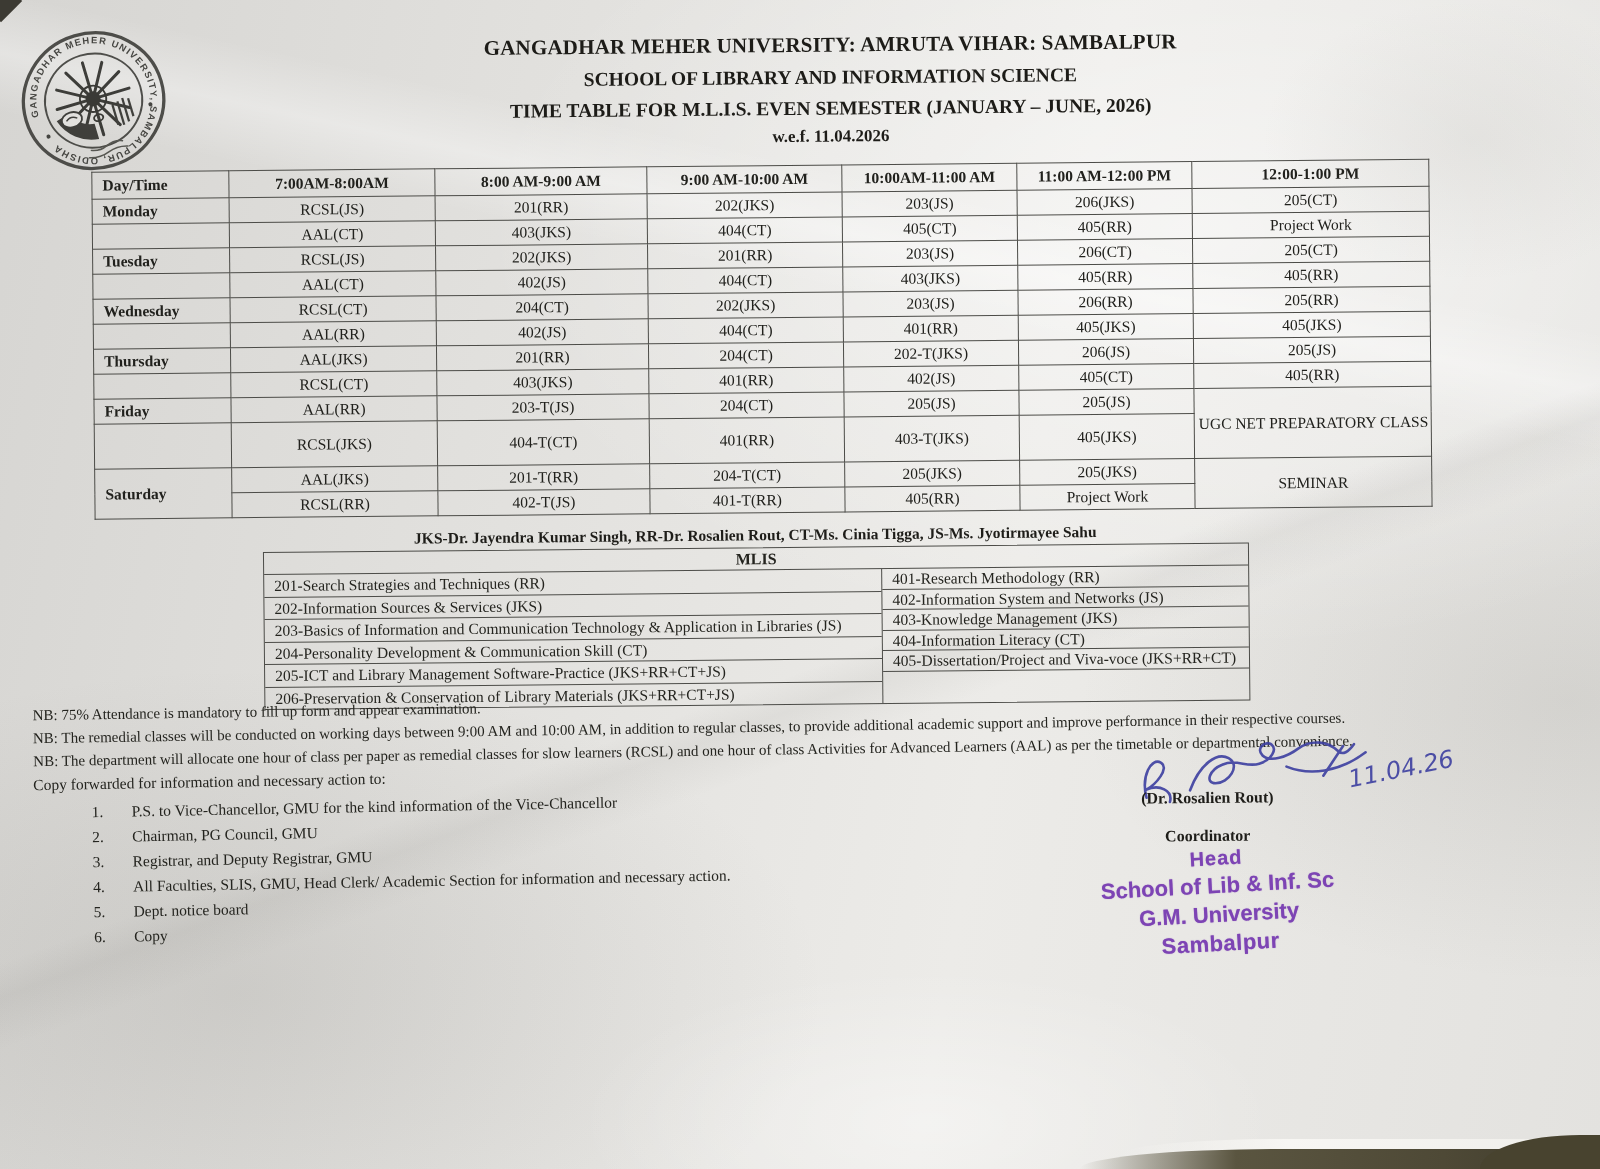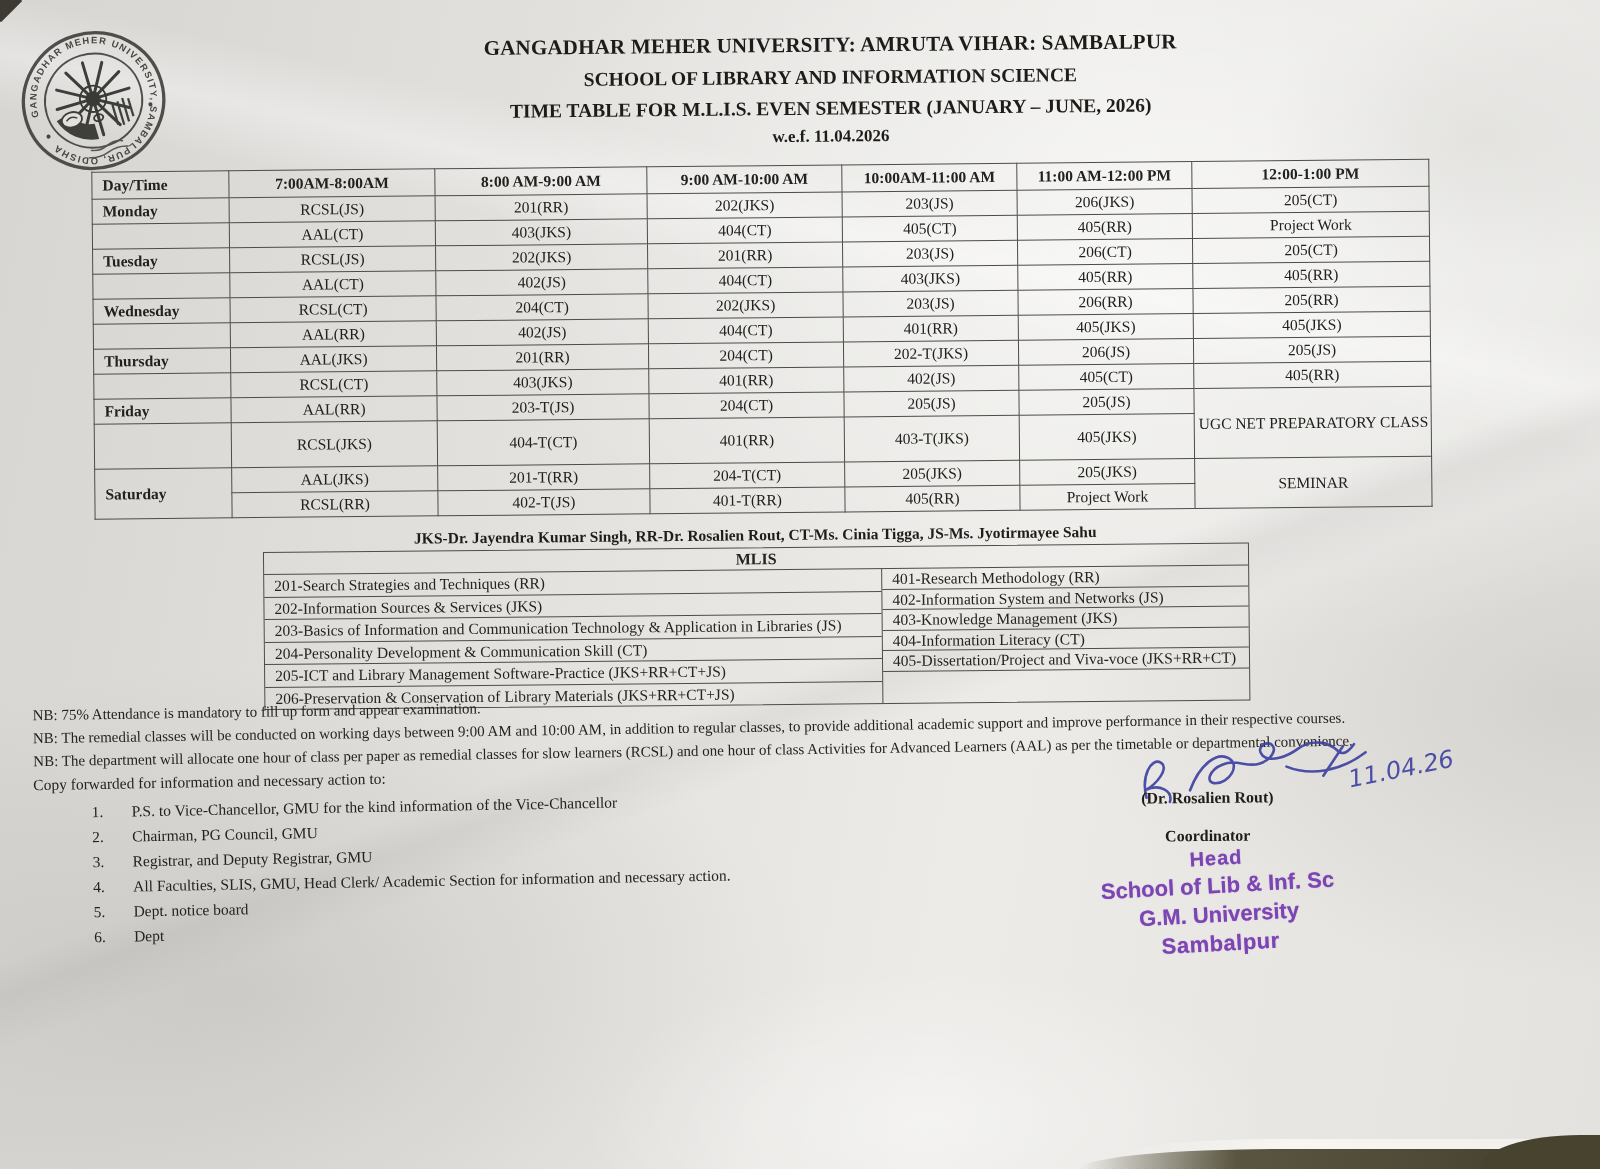--- a/index.html
+++ b/index.html
@@ -338,21 +338,21 @@
     <div class="item">
       <span class="num">4.</span>
       <span>All Faculties, SLIS, GMU, Head Clerk/ Academic Section for information and necessary action.</span>
     </div>
     <div class="item">
       <span class="num">5.</span>
       <span>Dept. notice board</span>
     </div>
     <div class="item">
       <span class="num">6.</span>
-      <span>Dept</span>
+      <span>Copy</span>
     </div>
   </div>
 
   <div class="sig-ink">
     <svg width="330" height="84" viewBox="0 0 330 84">
       <g fill="none" stroke="#3c3fa0" stroke-width="2.6" stroke-linecap="round" opacity=".9">
         <path d="M18,56 C14,34 26,16 35,22 C44,28 28,44 18,48 C32,43 45,51 41,62"></path>
         <path d="M62,52 C74,26 92,16 103,23 C115,31 101,48 88,47 C77,46 83,33 96,29 C111,24 120,34 133,31 C146,28 152,18 147,13 C142,8 130,15 137,23 C144,31 162,26 173,19 C188,10 204,15 212,24 C217,30 223,26 229,19"></path>
         <path d="M160,36 C182,47 212,46 240,28"></path>
         <path d="M196,48 L218,20"></path>

